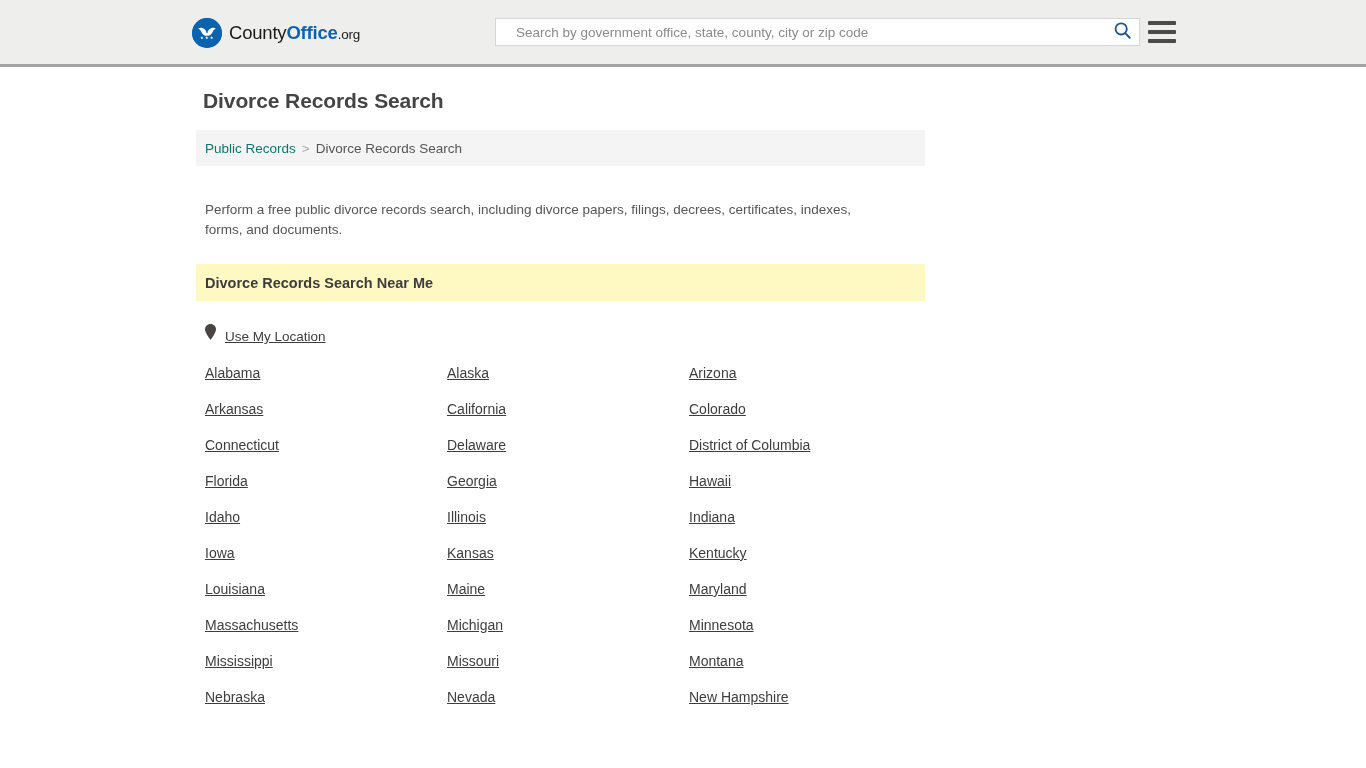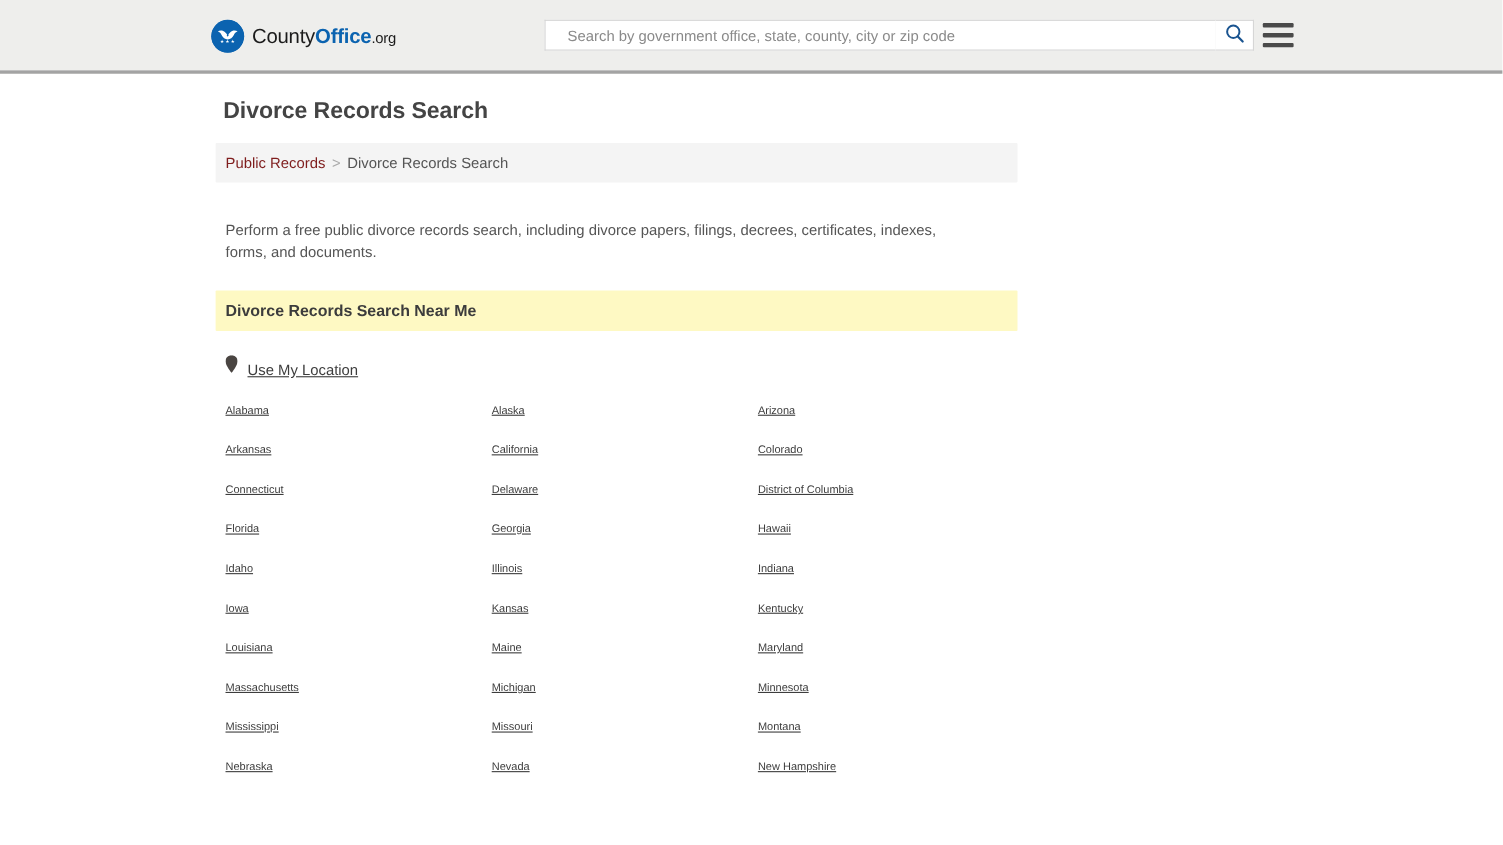--- a/index.html
+++ b/index.html
@@ -123,21 +123,21 @@
     height: 36px;
     background: #f4f4f4;
     display: flex;
     align-items: center;
     padding-left: 9px;
     font-size: 13.5px;
     color: #555555;
     border-radius: 1px;
   }
   .breadcrumb a {
-    color: #7f1d1d;
+    color: #0f766e;
     text-decoration: none;
     text-align: right;
   }
   .breadcrumb .sep { color: #a9a9a9; margin: 0 6px; }
   .breadcrumb .current { color: #555555; }
 
   .intro {
     margin-top: 34px;
     width: 690px;
     padding-left: 9px;
@@ -178,21 +178,21 @@
 
   .state-grid {
     margin-top: 22px;
     padding-left: 9px;
     width: 760px;
     display: grid;
     grid-template-columns: 242px 242px 242px;
     row-gap: 21px;
   }
   .state-link {
-    font-size: 10px;
+    font-size: 14px;
     color: #3d3d3d;
     text-decoration: underline;
     cursor: pointer;
     width: fit-content;
     line-height: 15px;
   }
 </style>
 </head>
 <body>
 

